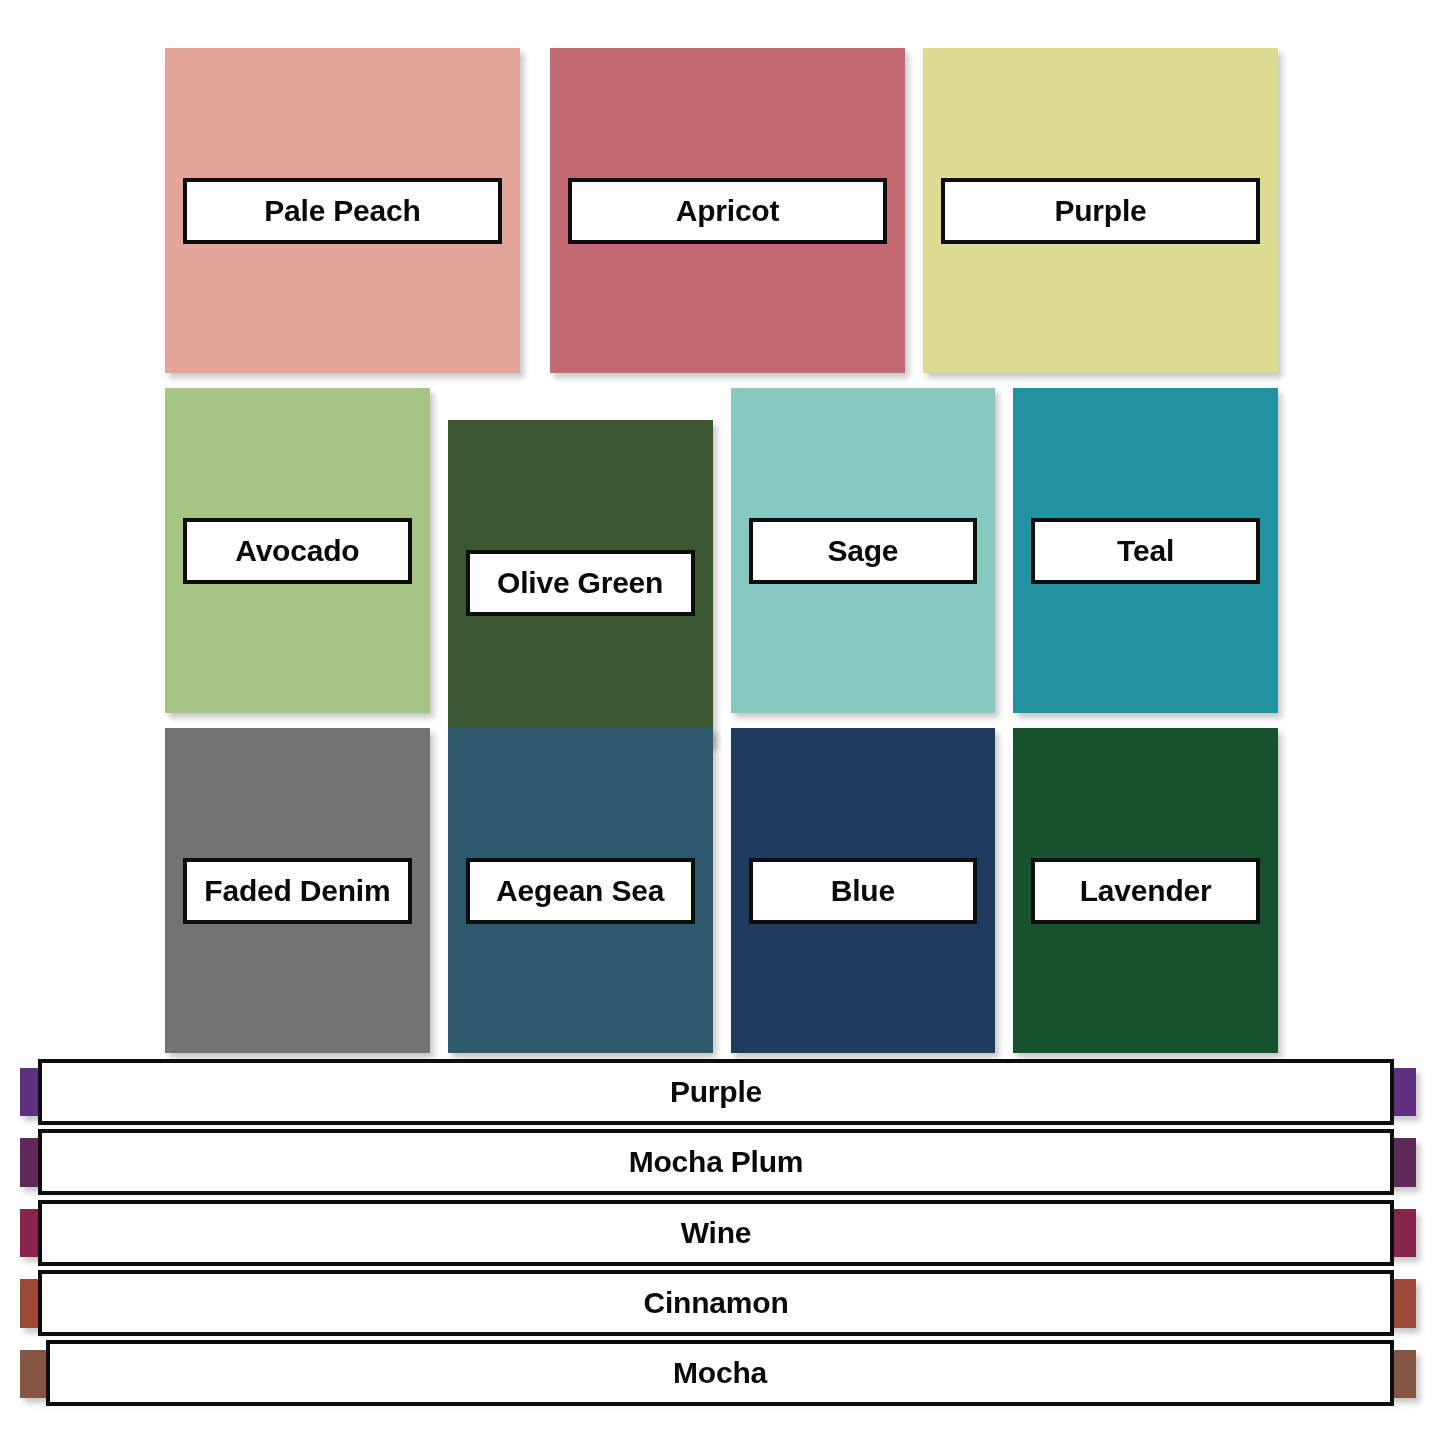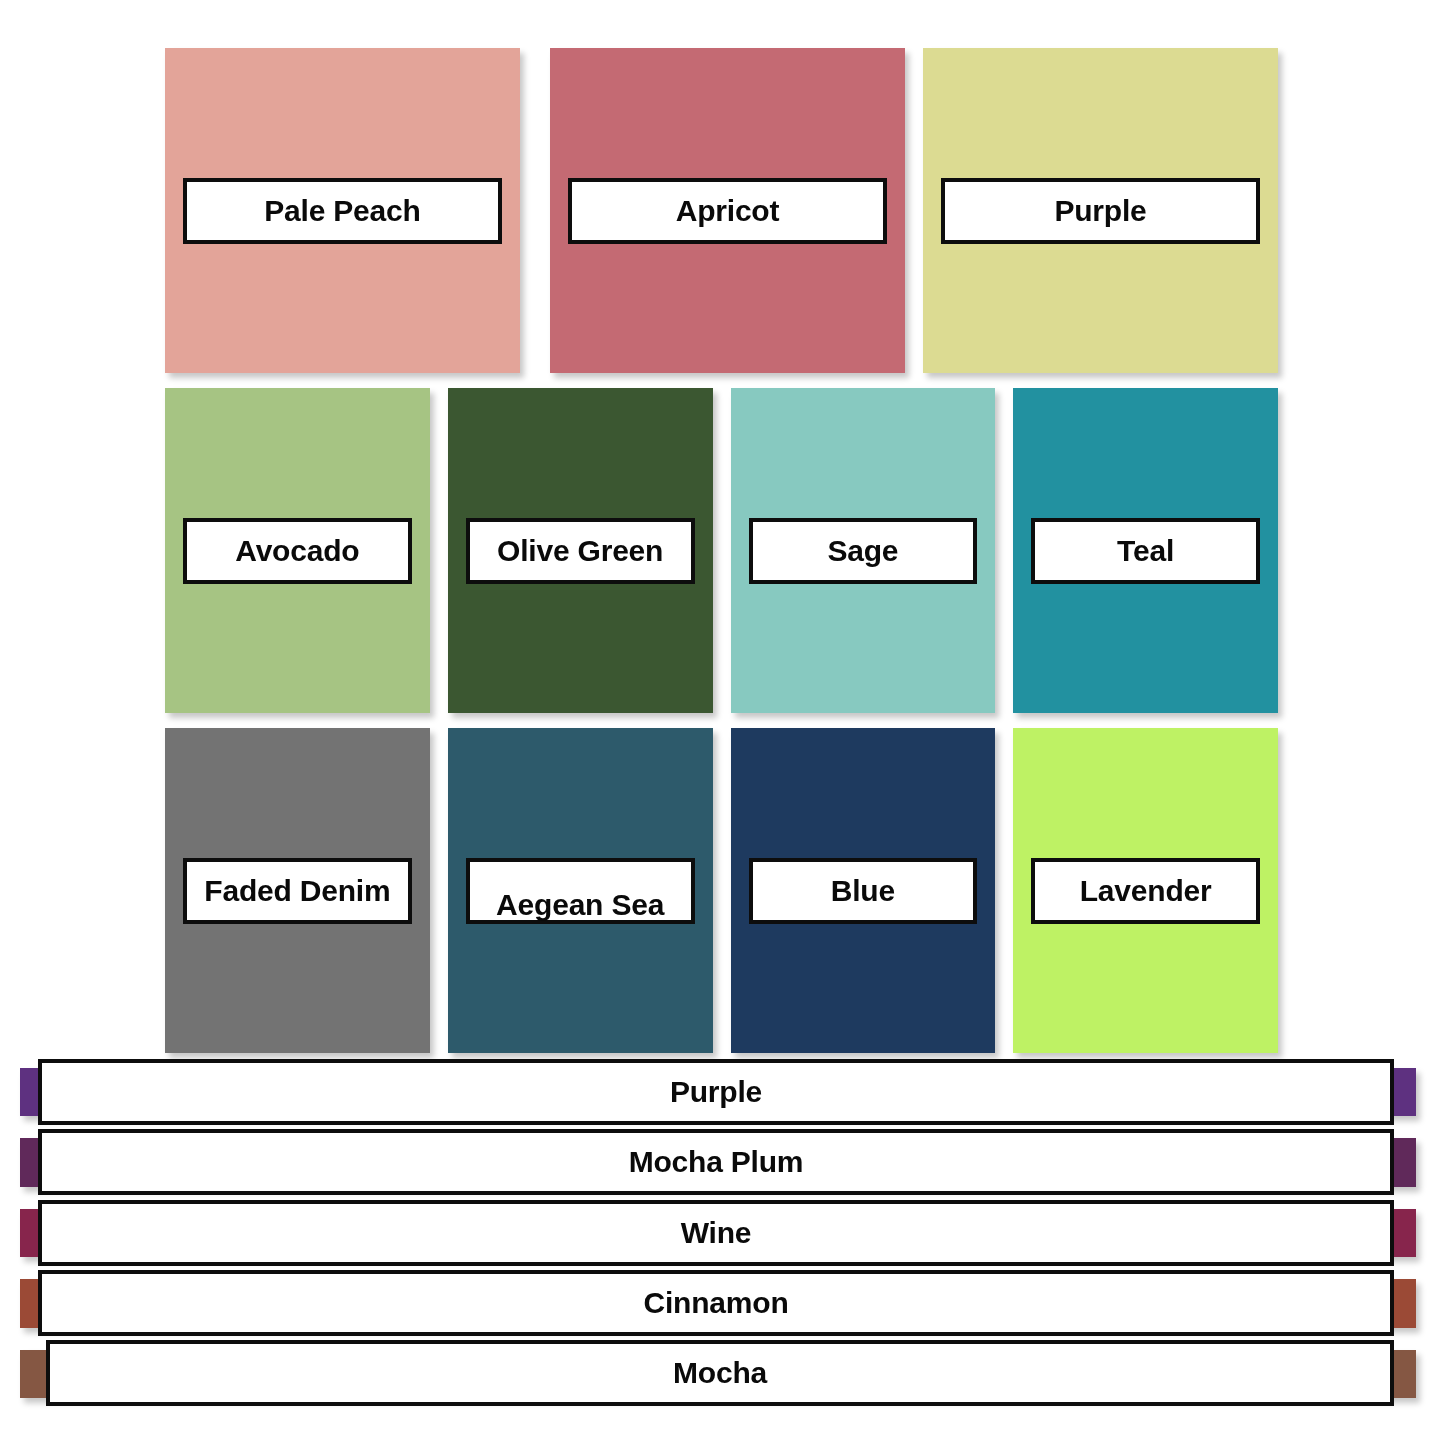--- a/index.html
+++ b/index.html
@@ -107,21 +107,21 @@
       </div>
     </div>
   </div>
 
   <div class="swatch-row row-top" id="row-2">
     <div class="swatch" style="background-color: rgb(166, 196, 131);">
       <div class="swatch-label-box" style="background-color: rgb(255, 255, 255); border-color: rgb(13, 13, 13);">
         <span class="swatch-label-text" style="color: rgb(10, 10, 10);">Avocado</span>
       </div>
     </div>
-    <div class="swatch" style="background-color: rgb(59, 87, 49);">
+    <div class="swatch" style="background-color: rgb(59, 87, 49); margin-top: 32px;">
       <div class="swatch-label-box" style="background-color: rgb(255, 255, 255); border-color: rgb(13, 13, 13);">
         <span class="swatch-label-text" style="color: rgb(10, 10, 10);">Olive Green</span>
       </div>
     </div>
     <div class="swatch" style="background-color: rgb(135, 201, 192);">
       <div class="swatch-label-box" style="background-color: rgb(255, 255, 255); border-color: rgb(13, 13, 13);">
         <span class="swatch-label-text" style="color: rgb(10, 10, 10);">Sage</span>
       </div>
     </div>
     <div class="swatch" style="background-color: rgb(34, 145, 160);">
@@ -131,30 +131,30 @@
     </div>
   </div>
 
   <div class="swatch-row row-top" id="row-3">
     <div class="swatch" style="background-color: #737373;">
       <div class="swatch-label-box" style="background-color: rgb(255, 255, 255); border-color: rgb(13, 13, 13);">
         <span class="swatch-label-text" style="color: rgb(10, 10, 10);">Faded Denim</span>
       </div>
     </div>
     <div class="swatch" style="background-color: rgb(45, 90, 107);">
-      <div class="swatch-label-box" style="background-color: rgb(255, 255, 255); border-color: rgb(13, 13, 13); align-items: flex-end;">
+      <div class="swatch-label-box" style="background-color: rgb(255, 255, 255); border-color: rgb(13, 13, 13);">
         <span class="swatch-label-text" style="color: rgb(10, 10, 10);">Aegean Sea</span>
       </div>
     </div>
     <div class="swatch" style="background-color: rgb(30, 58, 95);">
       <div class="swatch-label-box" style="background-color: rgb(255, 255, 255); border-color: rgb(13, 13, 13);">
         <span class="swatch-label-text" style="color: rgb(10, 10, 10);">Blue</span>
       </div>
     </div>
-    <div class="swatch" style="background-color: #bef264;">
+    <div class="swatch" style="background-color: #14532d;">
       <div class="swatch-label-box" style="background-color: rgb(255, 255, 255); border-color: rgb(13, 13, 13);">
         <span class="swatch-label-text" style="color: rgb(10, 10, 10);">Lavender</span>
       </div>
     </div>
   </div>
 
   <div class="swatch-row" id="row-4">
     <div class="swatch" style="background-color: rgb(94, 49, 128);">
       <div class="swatch-label-box" style="background-color: rgb(255, 255, 255); border-color: rgb(13, 13, 13);">
         <span class="swatch-label-text" style="color: rgb(10, 10, 10);">Purple</span>

